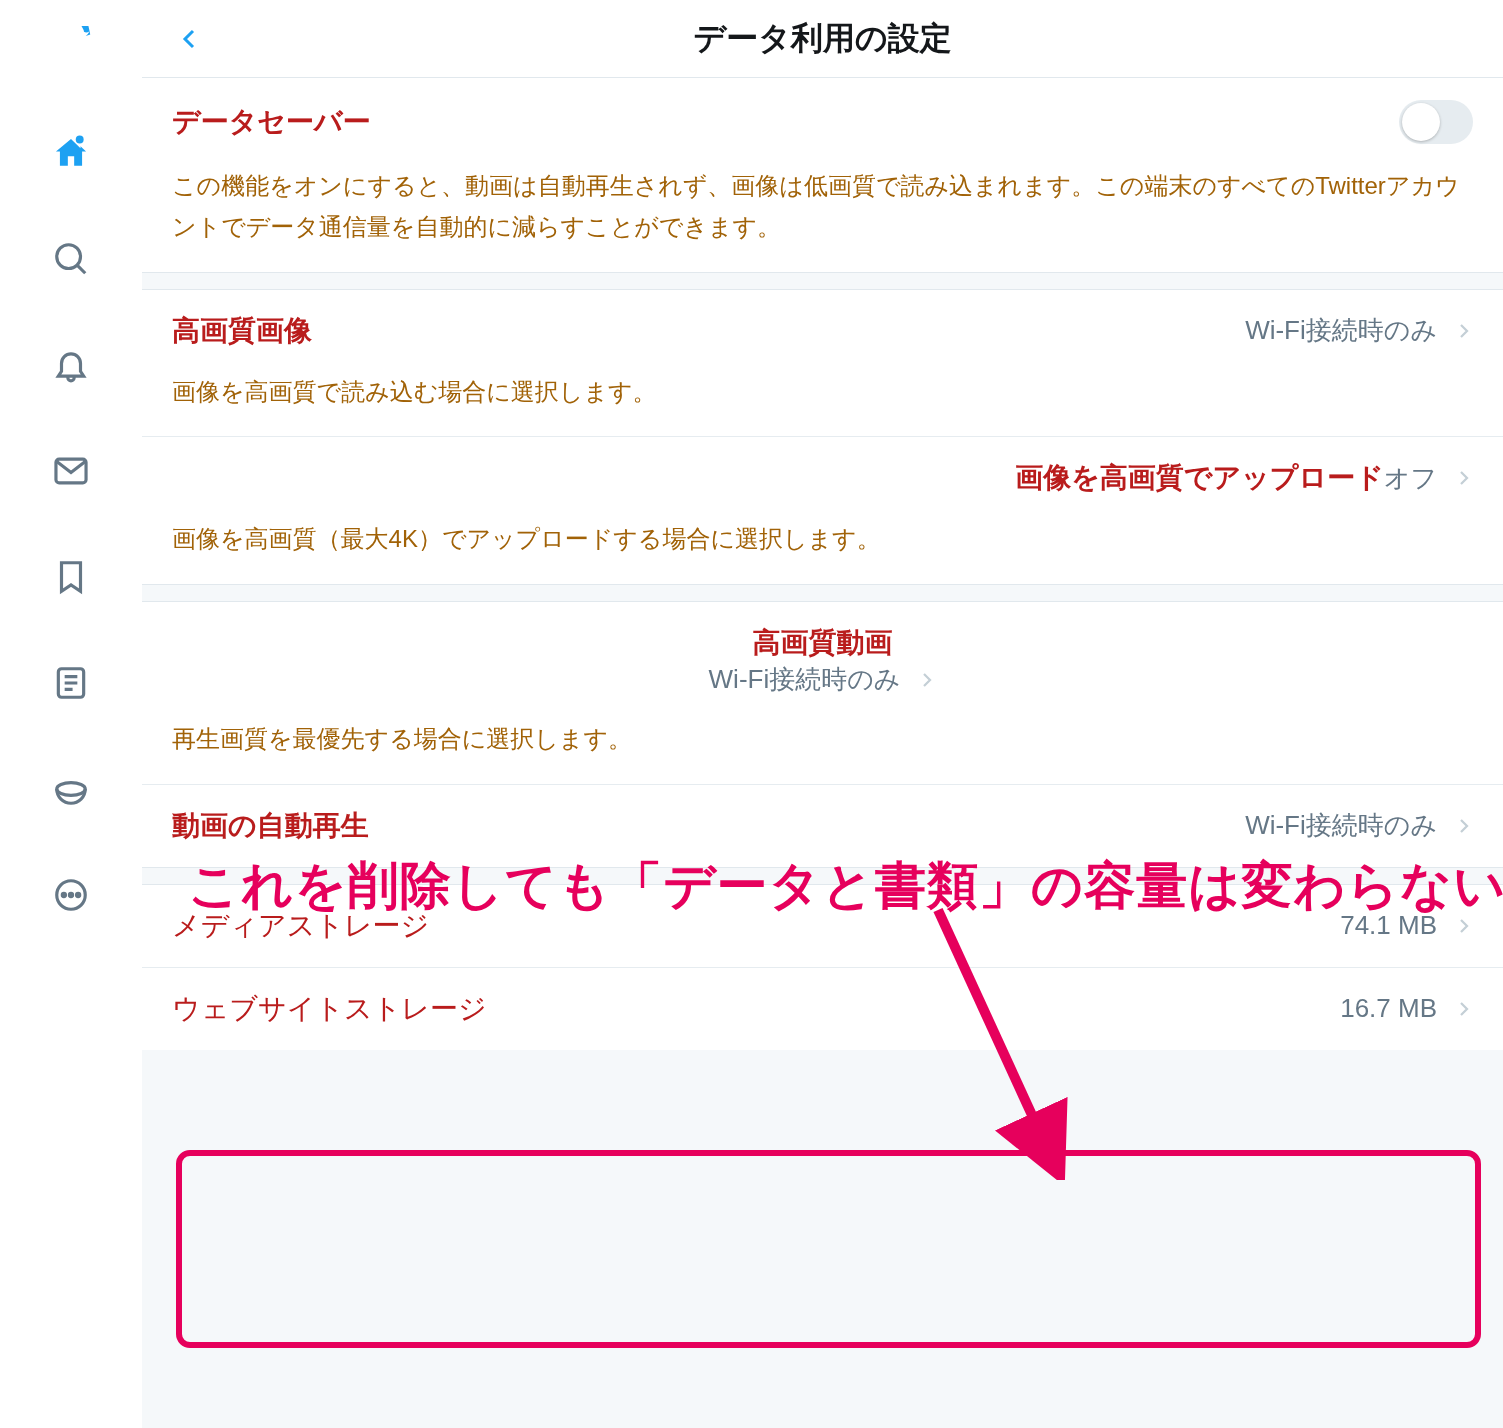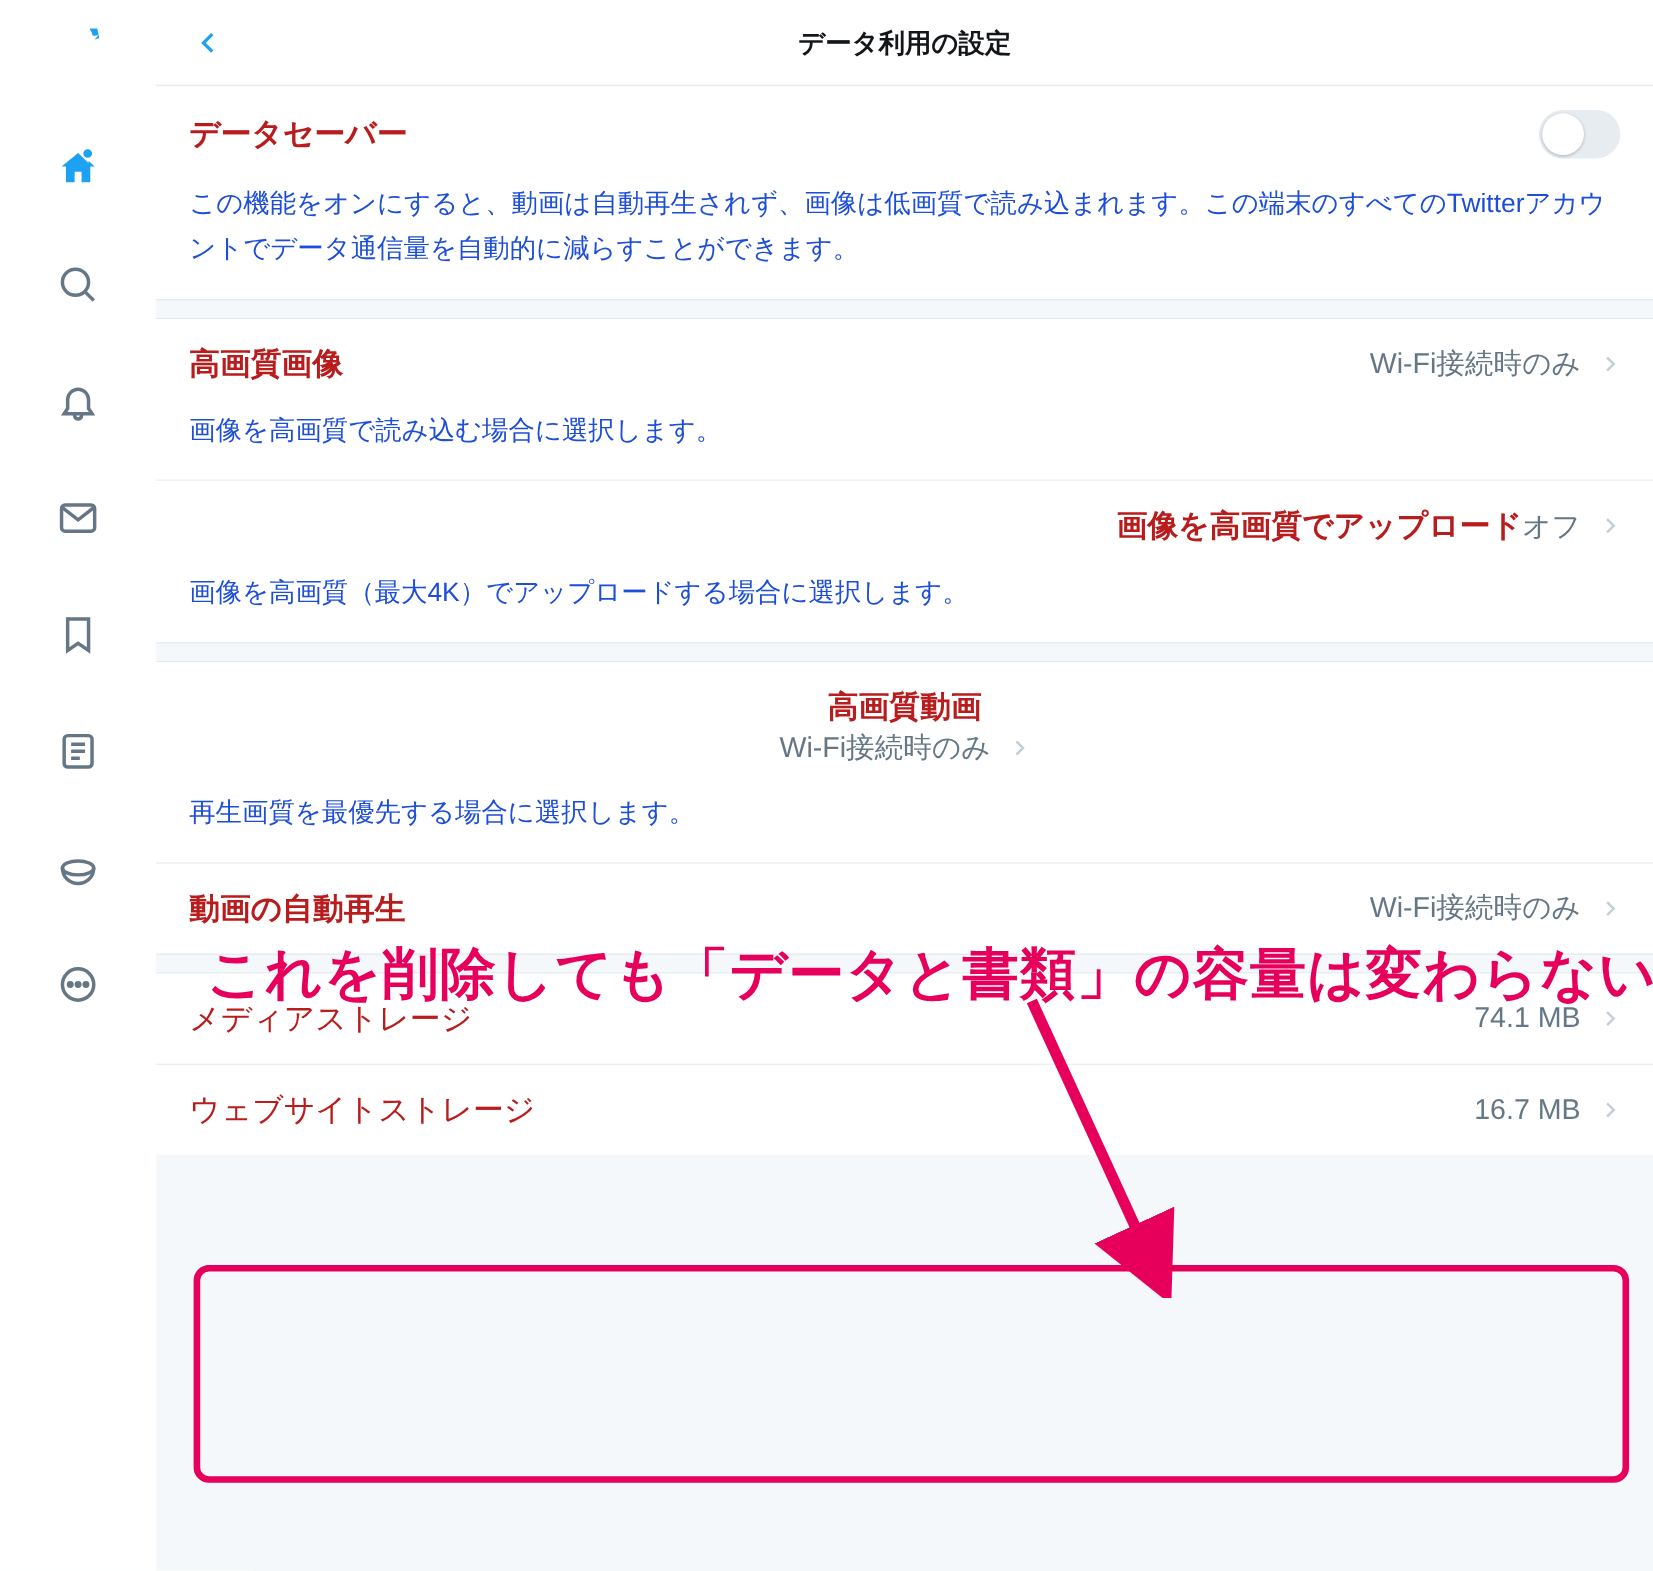--- a/index.html
+++ b/index.html
@@ -63,21 +63,21 @@
     align-items: center;
     justify-content: center;
     color: #1DA1F2;
     cursor: pointer;
   }
   .back-btn svg { width: 24px; height: 24px; stroke-width: 3; }
   .header-title {
     position: absolute;
     left: 0; right: 0;
     text-align: center;
-    font-size: 24px;
+    font-size: 32px;
     font-weight: 700;
     color: #14171a;
     pointer-events: none;
   }
 
   .section-gap { height: 18px; background: #f5f8fa; border-top:1px solid #e1e8ed; border-bottom:1px solid #e1e8ed;}
 
   .section { background: #fff; }
 
   .row {
@@ -106,21 +106,21 @@
   .chevron {
     color: #c4cfd6;
     display: flex;
     align-items: center;
   }
   .chevron svg { width: 18px; height: 30px; }
 
   .row-desc {
     padding: 0 30px 24px 30px;
     font-size: 24px;
-    color: #1d4ed8;
+    color: #a16207;
     line-height: 1.7;
     border-bottom: 1px solid #e6ecf0;
   }
   .row-desc.last-in-section { border-bottom: none; }
 
   .toggle {
     width: 74px;
     height: 44px;
     background: #e6ecf0;
     border-radius: 22px;

